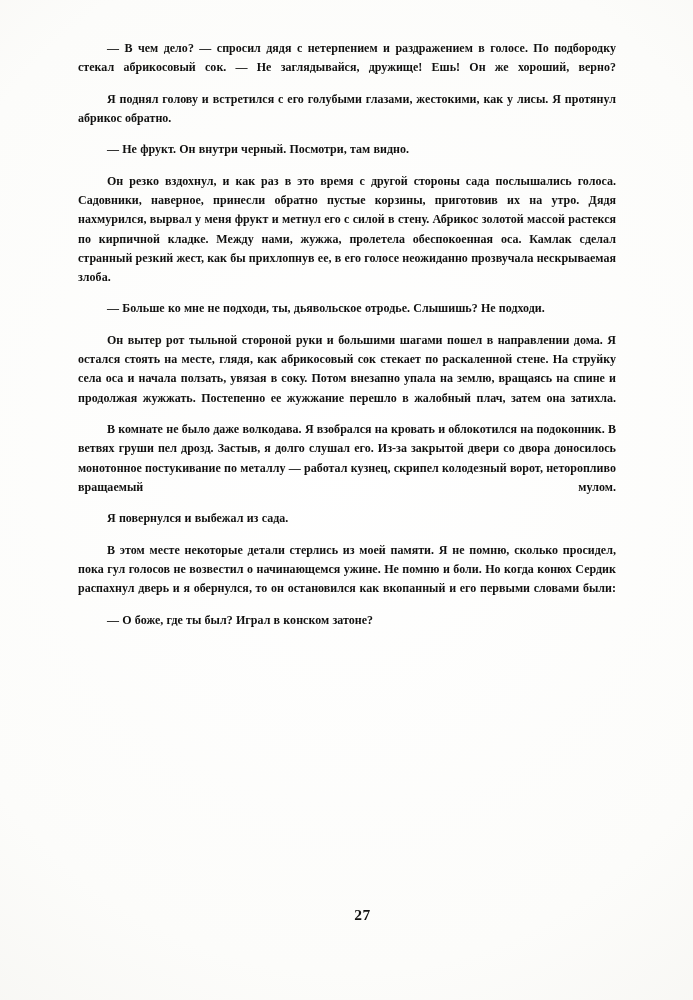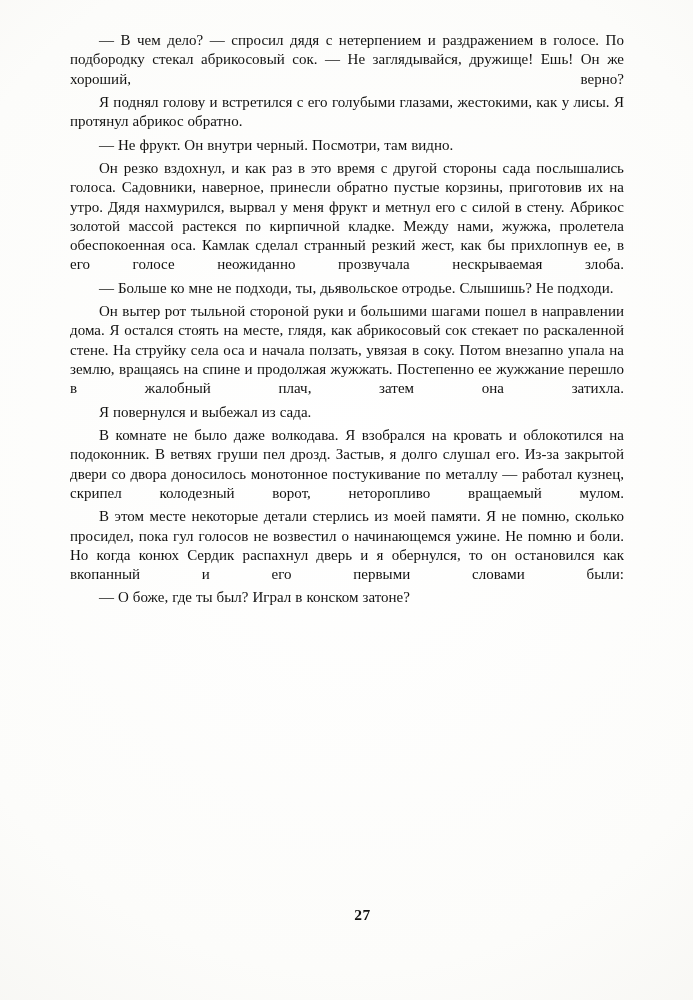--- a/index.html
+++ b/index.html
@@ -25,29 +25,30 @@
   }
 
   .text-block {
     position: absolute;
     left: 66px;
     top: 27px;
     width: 562px;
   }
 
   p.para {
-    margin: 4px;
+    margin: 12px;
     text-align: justify;
     text-justify: inter-word;
     text-indent: 29px;
-    font-size: 15px;
+    font-size: 12px;
     line-height: 19.32px;
     letter-spacing: 0.02px;
     word-spacing: 0.2px;
     hyphens: manual;
+    font-weight: bold;
     -webkit-hyphens: manual;
   }
 
   
   p.para.stretch-last {
     text-align-last: justify;
   }
 
   .folio {
     position: absolute;
@@ -66,21 +67,21 @@
 
 <div class="page">
 
   <div class="text-block">
     <p class="para stretch-last">— В чем дело? — спросил дядя с нетерпением и раздражением в голосе. По подбородку стекал абрикосовый сок. — Не заглядывайся, дружище! Ешь! Он же хороший, верно?</p>
     <p class="para">Я поднял голову и встретился с его голубыми глазами, жестокими, как у лисы. Я протянул абрикос обратно.</p>
     <p class="para">— Не фрукт. Он внутри черный. Посмотри, там видно.</p>
     <p class="para stretch-last">Он резко вздохнул, и как раз в это время с другой стороны сада послышались голоса. Садовники, наверное, принесли обратно пустые корзины, приготовив их на утро. Дядя нахмурился, вырвал у меня фрукт и метнул его с силой в стену. Абрикос золотой массой растекся по кирпичной кладке. Между нами, жужжа, пролетела обеспокоенная оса. Камлак сделал странный резкий жест, как бы прихлопнув ее, в его голосе неожиданно прозвучала нескрываемая злоба.</p>
     <p class="para">— Больше ко мне не подходи, ты, дьявольское отродье. Слышишь? Не подходи.</p>
     <p class="para stretch-last">Он вытер рот тыльной стороной руки и большими шагами пошел в направлении дома. Я остался стоять на месте, глядя, как абрикосовый сок стекает по раскаленной стене. На струйку села оса и начала ползать, увязая в соку. Потом внезапно упала на землю, вращаясь на спине и продолжая жужжать. Постепенно ее жужжание перешло в жалобный плач, затем она затихла.</p>
+    <p class="para stretch-last">В комнате не было даже волкодава. Я взобрался на кровать и облокотился на подоконник. В ветвях груши пел дрозд. Застыв, я долго слушал его. Из-за закрытой двери со двора доносилось монотонное постукивание по металлу — работал кузнец, скрипел колодезный ворот, неторопливо вращаемый мулом.</p>
     <p class="para">Я повернулся и выбежал из сада.</p>
-    <p class="para stretch-last">В комнате не было даже волкодава. Я взобрался на кровать и облокотился на подоконник. В ветвях груши пел дрозд. Застыв, я долго слушал его. Из-за закрытой двери со двора доносилось монотонное постукивание по металлу — работал кузнец, скрипел колодезный ворот, неторопливо вращаемый мулом.</p>
     <p class="para stretch-last">В этом месте некоторые детали стерлись из моей памяти. Я не помню, сколько просидел, пока гул голосов не возвестил о начинающемся ужине. Не помню и боли. Но когда конюх Сердик распахнул дверь и я обернулся, то он остановился как вкопанный и его первыми словами были:</p>
     <p class="para">— О боже, где ты был? Играл в конском затоне?</p>
   </div>
 
   <div class="folio">27</div>
 
 </div>
 
 </body></html>

